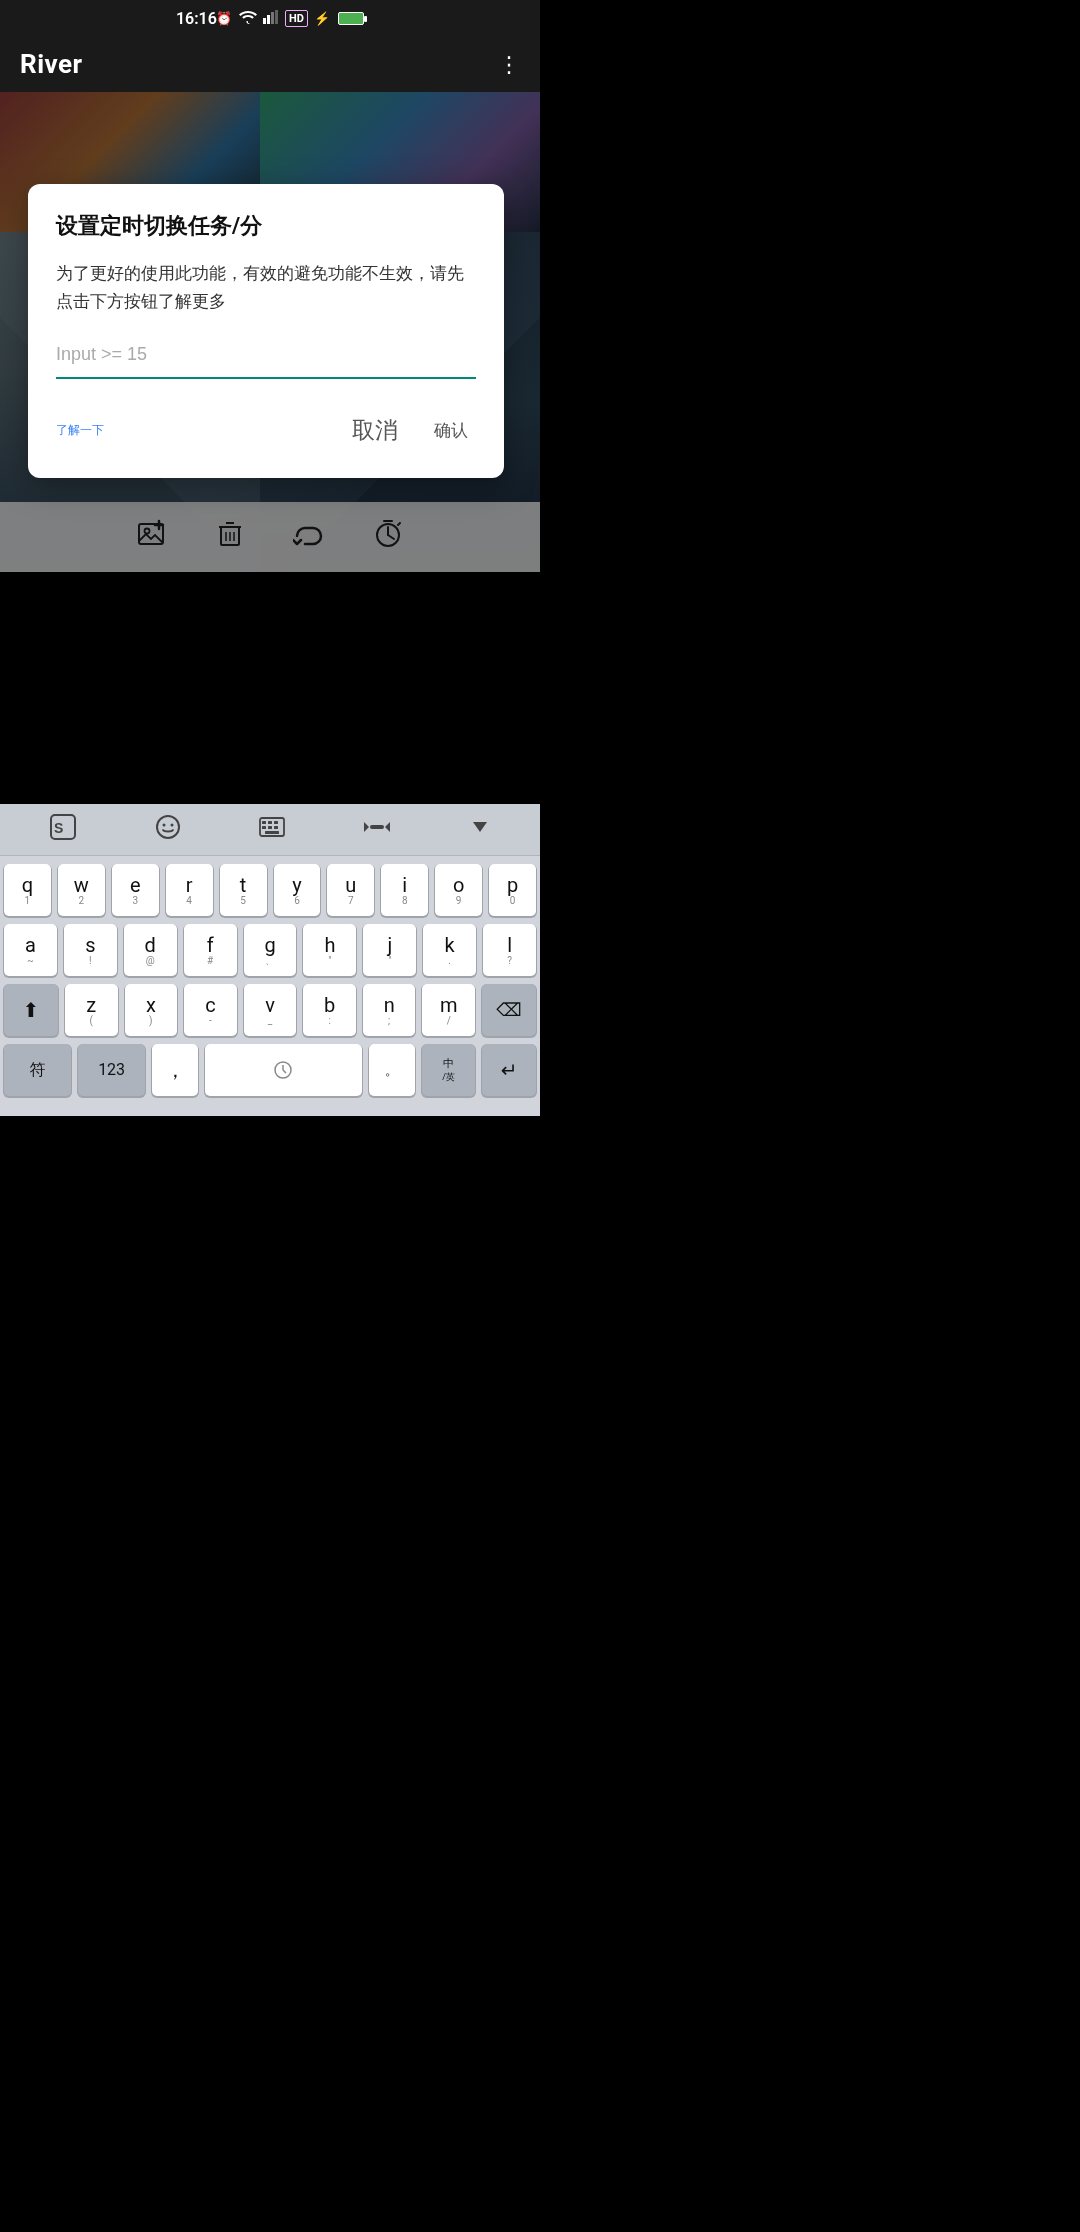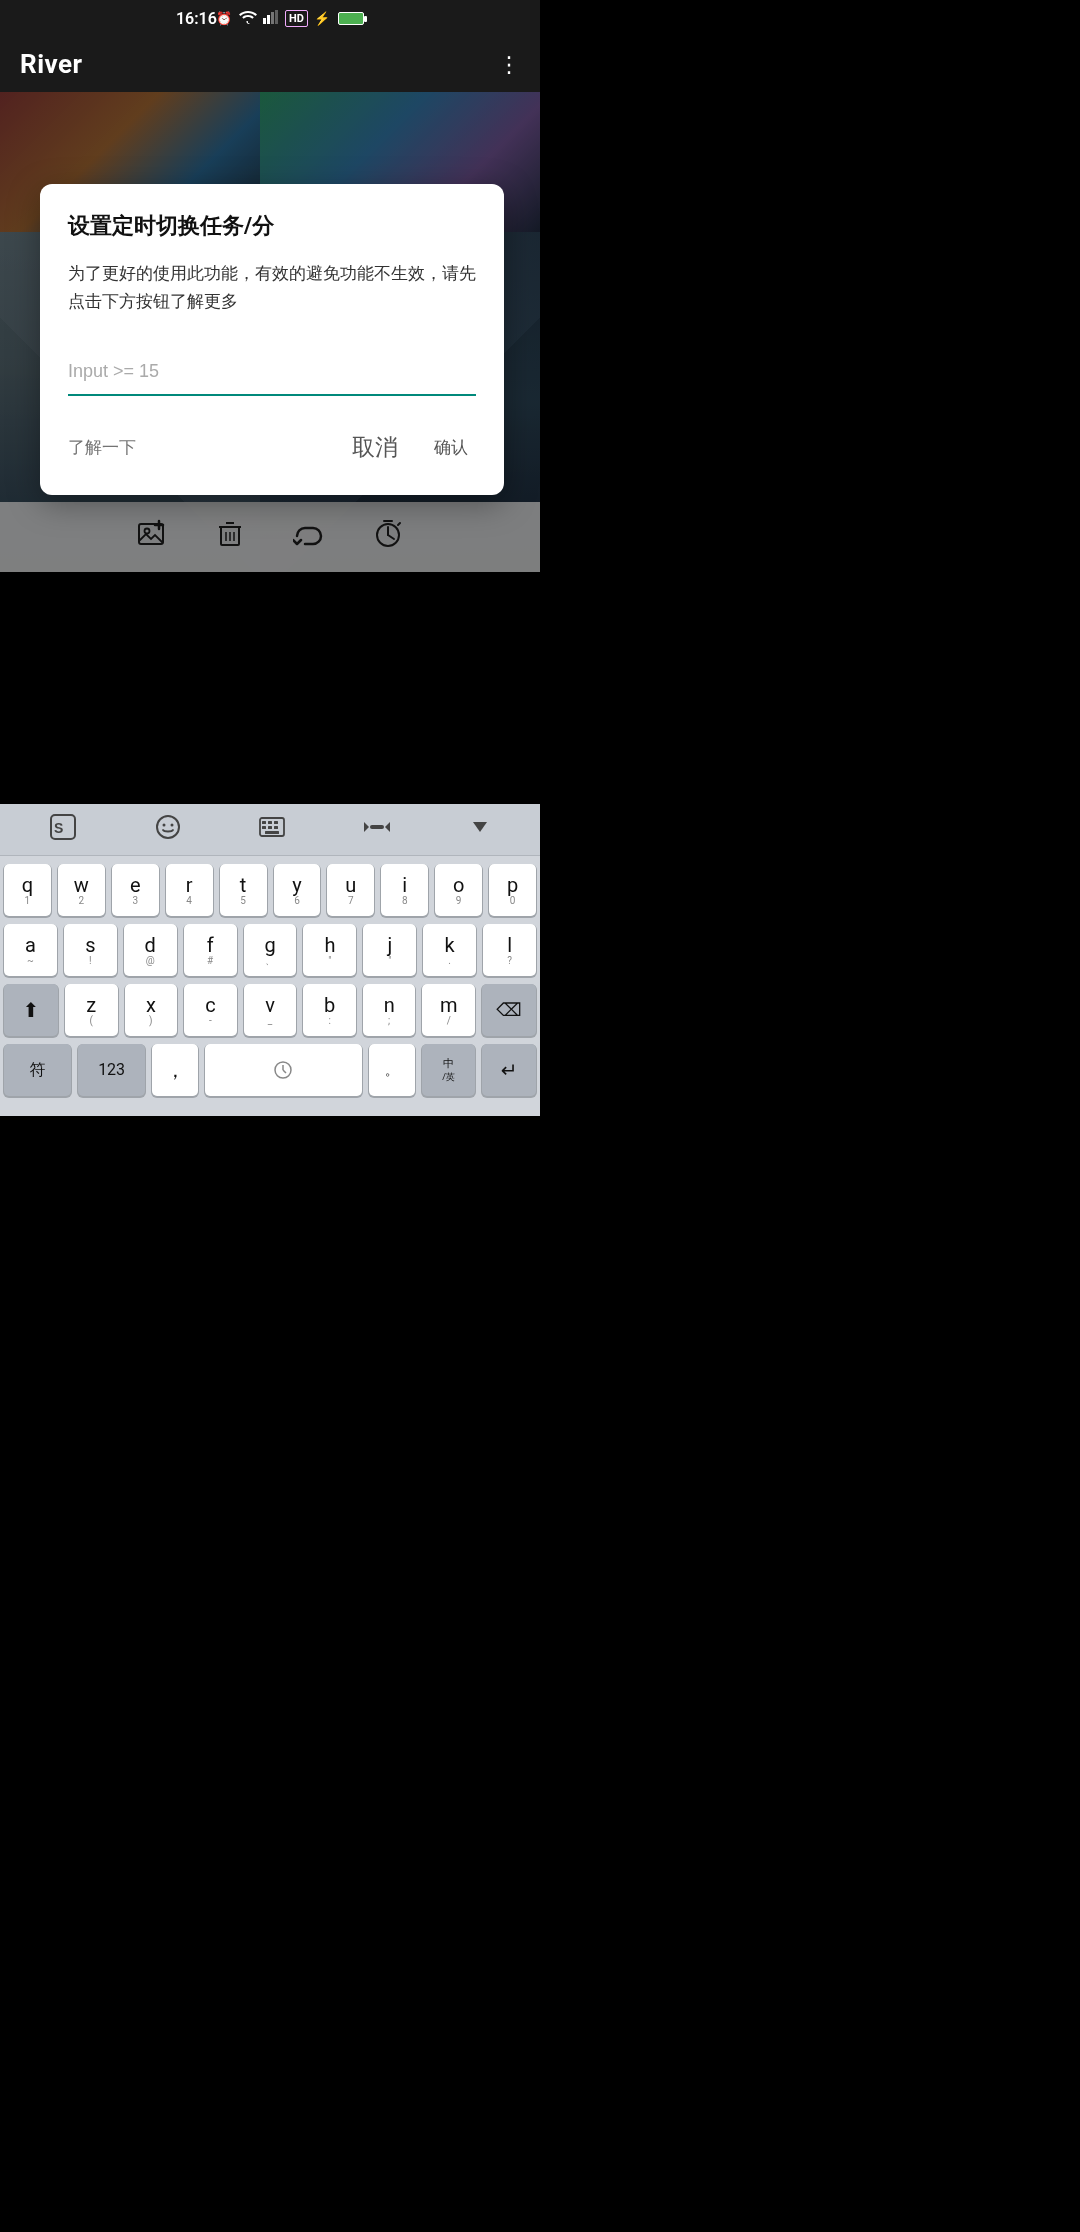--- a/index.html
+++ b/index.html
@@ -110,40 +110,40 @@
       z-index: 5;
     }
     .toolbar-btn {
       font-size: 28px;
       color: #222;
       cursor: pointer;
     }
     .dialog-container {
       position: absolute;
       top: 92px;
-      left: 40px;
+      left: 28px;
       right: 36px;
       background: #fff;
       border-radius: 12px;
       padding: 28px 28px 24px 28px;
       z-index: 30;
       box-shadow: 0 8px 32px rgba(0,0,0,0.35);
     }
     .dialog-title {
       font-size: 22px;
       font-weight: 700;
       color: #111;
       margin-bottom: 18px;
       line-height: 1.3;
     }
     .dialog-body {
       font-size: 17px;
       color: #333;
       line-height: 1.7;
-      margin-bottom: 41px;
+      margin-bottom: 24px;
     }
     .dialog-input-wrapper {
       border-bottom: 2px solid #00897b;
       margin-bottom: 28px;
       padding-bottom: 8px;
     }
     .dialog-input {
       width: 100%;
       border: none;
       outline: none;
@@ -155,22 +155,22 @@
     .dialog-input::placeholder {
       color: #aaa;
     }
     .dialog-actions {
       display: flex;
       align-items: center;
       justify-content: flex-start;
       gap: 0;
     }
     .dialog-learn-btn {
-      font-size: 17px;
-      color: #737373;
+      font-size: 12px;
+      color: #3b82f6;
       background: none;
       border: none;
       cursor: pointer;
       padding: 8px 0;
       margin-right: auto;
     }
     .dialog-cancel-btn {
       font-size: 23px;
       color: #555;
       background: none;

